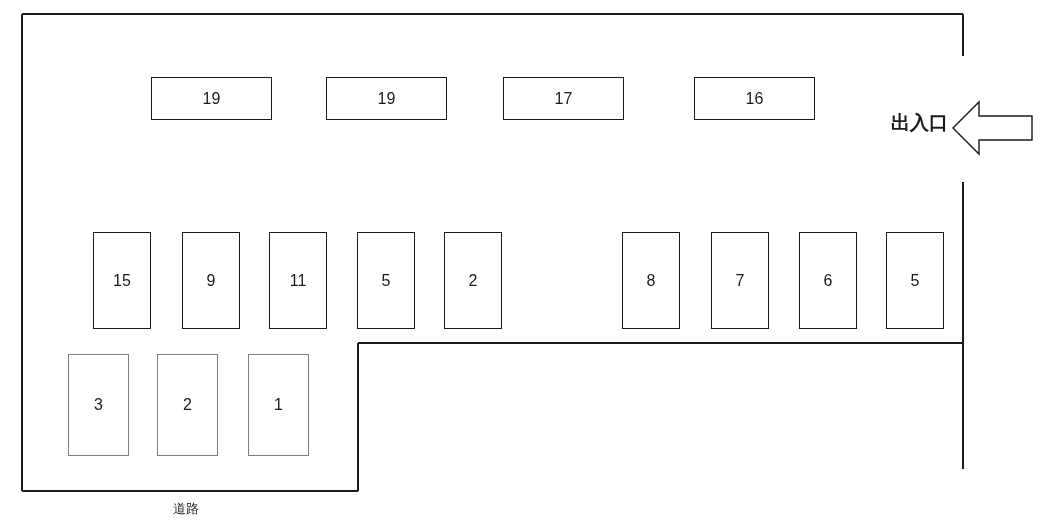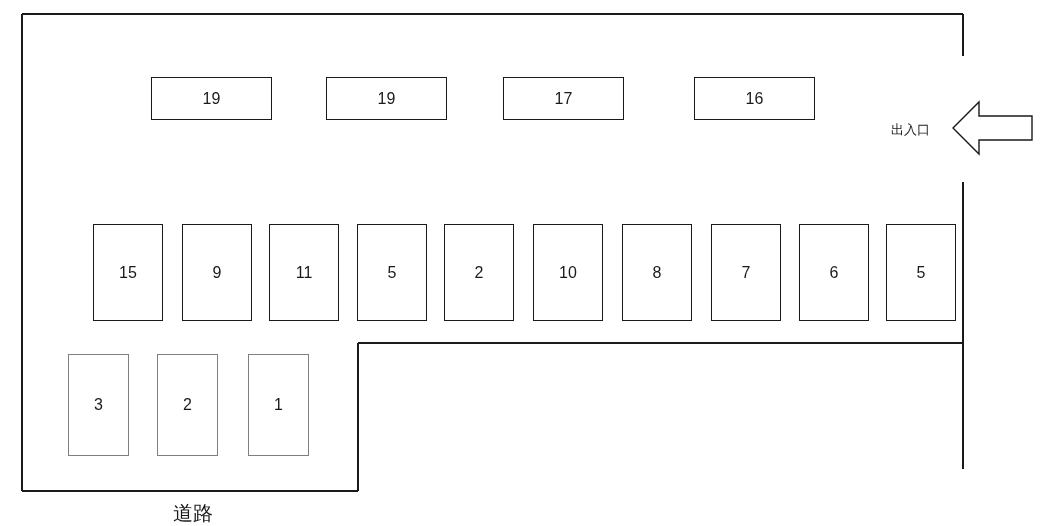--- a/index.html
+++ b/index.html
@@ -24,30 +24,30 @@
     display: flex;
     align-items: center;
     justify-content: center;
     font-size: 16px;
     color: #1a1a1a;
   }
   .space.gray { border-color: #7f7f7f; }
   
   .space.top { top: 77px; width: 121px; height: 43px; }
   
-  .space.mid { top: 224px; width: 70px; height: 97px; }
+  .space.mid { top: 232px; width: 58px; height: 97px; }
   
   .space.low { top: 354px; width: 61px; height: 102px; }
   .text-label {
     position: absolute;
     color: #1a1a1a;
     white-space: nowrap;
   }
-  .entrance-label { left: 891px; top: 121px; font-size: 13px; }
-  .road-label { left: 173px; top: 500px; font-size: 20px; }
+  .entrance-label { left: 891px; top: 110px; font-size: 19px; font-weight: bold; }
+  .road-label { left: 173px; top: 500px; font-size: 13px; }
 </style>
 </head>
 <body>
 
 <div class="diagram">
 
   <svg class="boundary-svg" viewBox="0 0 1049 526" shape-rendering="crispEdges">
 
     <line x1="22" y1="14" x2="22" y2="491" stroke="#1a1a1a" stroke-width="1.3"></line>
 
@@ -89,23 +89,20 @@
     </div>
   <div class="space mid" style="left:269px">
       <span>11</span>
     </div>
   <div class="space mid" style="left:357px">
       <span>5</span>
     </div>
   <div class="space mid" style="left:444px">
       <span>2</span>
     </div>
-  <div class="space mid" style="left:533px">
-      <span>10</span>
-    </div>
   <div class="space mid" style="left:622px">
       <span>8</span>
     </div>
   <div class="space mid" style="left:711px">
       <span>7</span>
     </div>
   <div class="space mid" style="left:799px">
       <span>6</span>
     </div>
   <div class="space mid" style="left:886px">

